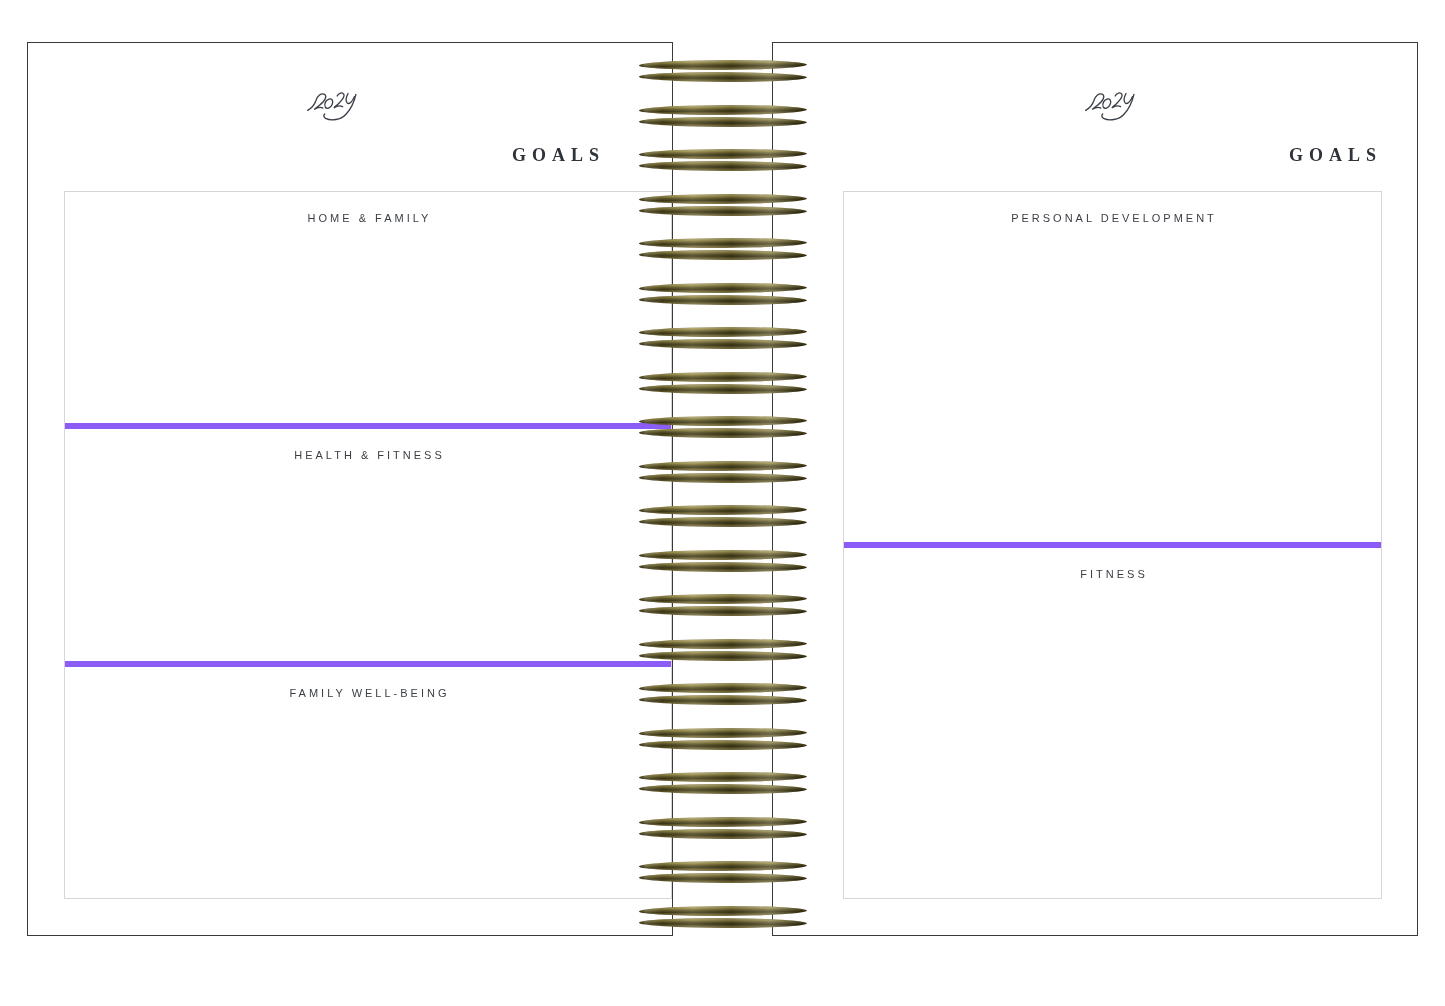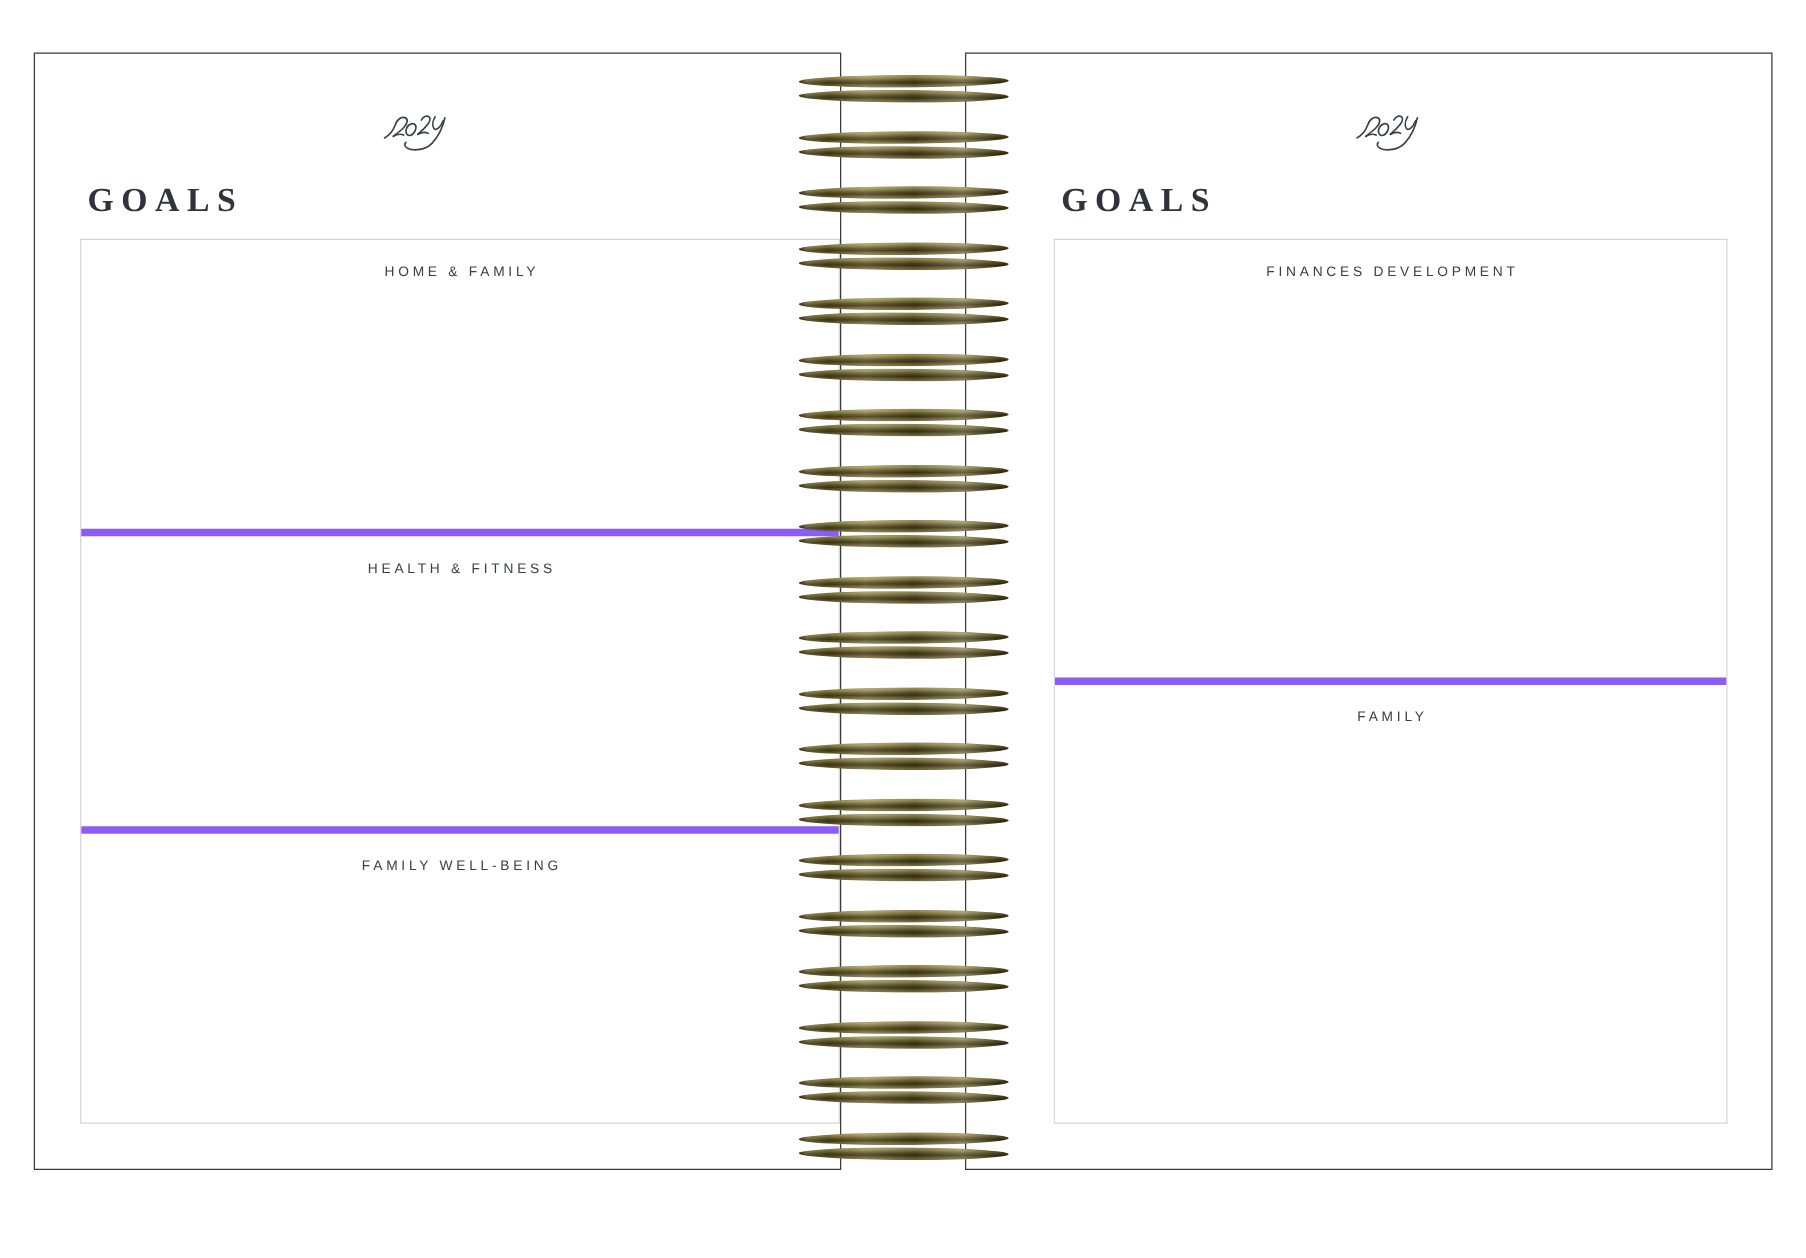--- a/index.html
+++ b/index.html
@@ -43,23 +43,23 @@
     width: 64px;
     height: 38px;
   }
   .year-script svg { display: block; width: 64px; height: 38px; }
 
   .goals-title {
     position: absolute;
     top: 102px;
     left: 0;
     width: 100%;
-    text-align: left;
+    text-align: right;
     font-family: "Liberation Serif", serif;
-    font-size: 27px;
+    font-size: 18px;
     font-weight: 600;
     letter-spacing: 6px;
     text-indent: 6px;
     color: #2f333b;
   }
 
   .goals-box {
     position: absolute;
     top: 148px;
     height: 708px;
@@ -173,24 +173,24 @@
             <path d="M62.8,10.5 C61.4,17 57.8,27 50.8,34.4 C44.6,40.8 33.6,42.6 26.8,39 C24.4,37.6 24.2,35.2 25.8,33.8"></path>
           </g>
         </svg>
         <span class="sr-only">2024</span>
       </div>
       <div class="goals-title">GOALS</div>
     </div>
 
     <div class="goals-box">
       <div class="goal-section">
-        <div class="section-label">FINANCES DEVELOPMENT</div>
-      </div>
-      <div class="goal-section">
-        <div class="section-label">FAMILY</div>
+        <div class="section-label">PERSONAL DEVELOPMENT</div>
+      </div>
+      <div class="goal-section">
+        <div class="section-label">FITNESS</div>
       </div>
     </div>
   </div>
 
   <div class="binding">
       <div class="coil-bar upper" style="top: 60px;"></div>
       <div class="coil-bar lower" style="top: 72.3px;"></div>
       <div class="coil-bar upper" style="top: 104.5px;"></div>
       <div class="coil-bar lower" style="top: 116.8px;"></div>
       <div class="coil-bar upper" style="top: 149px;"></div>

